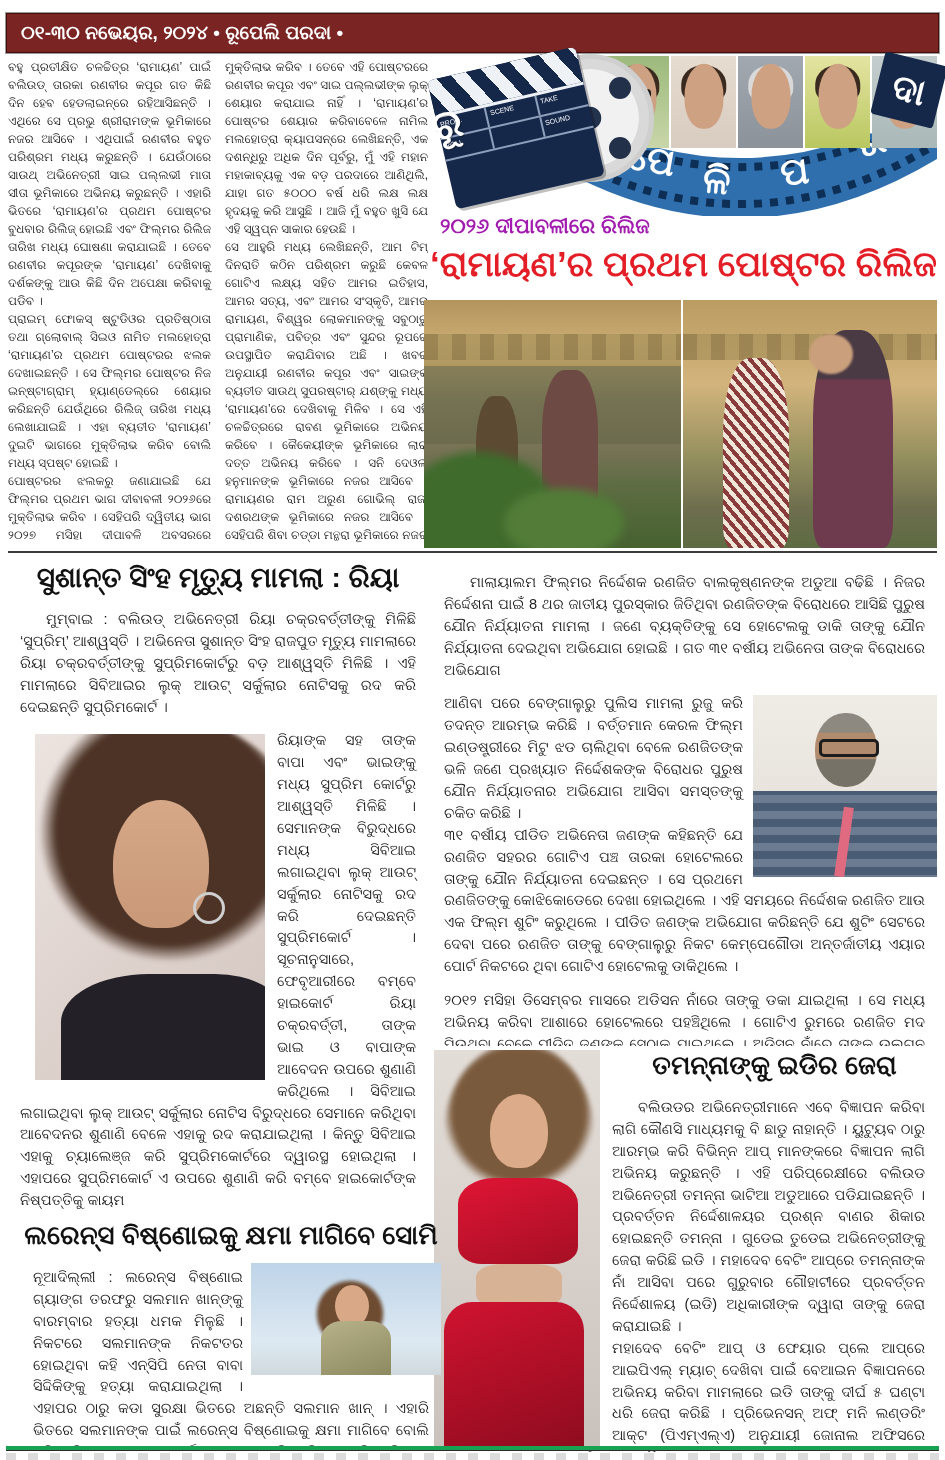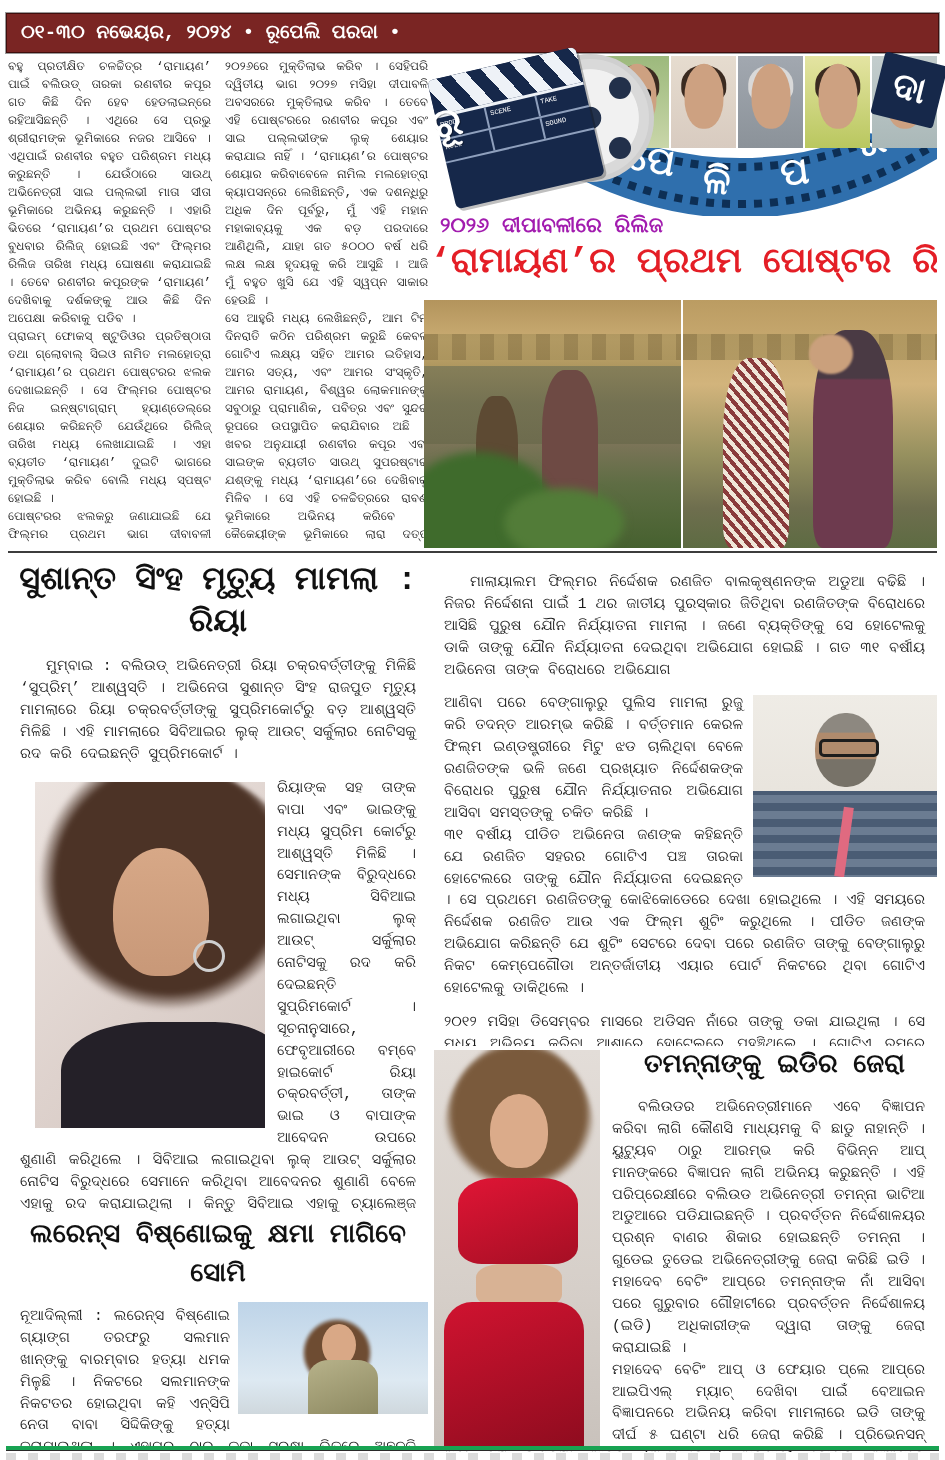--- a/index.html
+++ b/index.html
@@ -1,17 +1,17 @@
 <!DOCTYPE html>
 <html><head>
 <meta charset="utf-8">
 <style>
   html,body{margin:0;padding:0;background:#ffffff;}
   .page{position:relative;width:945px;height:1460px;background:#ffffff;overflow:hidden;
-        font-family:Liberation Mono, monospace;color:#1c1c1c;}
+        font-family:Liberation Sans, sans-serif;color:#1c1c1c;}
 
   
   .topbar{position:absolute;left:6px;top:13px;width:933px;height:40px;
           background:#7a2523;border:1px solid #3f0e0d;outline:1px solid #9a9a9a;
           box-sizing:border-box;display:flex;align-items:center;justify-content:space-between;
           padding:0 14px;color:#ffffff;font-weight:bold;font-size:19px;white-space:nowrap;overflow:hidden;}
 
   
   .ram-text{position:absolute;left:8px;top:58px;width:420px;height:494px;
             column-count:2;column-gap:14px;font-size:12px;line-height:1.5;
@@ -69,21 +69,21 @@
   
   .rule-main{position:absolute;left:8px;top:551px;width:929px;height:2px;background:#3c3c3c;}
 
   
   .story{position:absolute;font-size:14.6px;line-height:1.5;text-align:justify;overflow:hidden;}
   .story h2{margin:0 0 8px 0;text-align:center;font-weight:bold;color:#111;}
   .story p{margin:12px;white-space:pre-line;}
   .lead-indent{text-indent:26px;}
 
   .story-rhea{left:8px;top:560px;width:420px;height:656px;}
-  .story-rhea h2{font-size:32px;line-height:1.32;}
+  .story-rhea h2{font-size:28px;line-height:1.32;}
   .photo-rhea{float:left;width:230px;height:346px;margin:4px 12px 5px 27px;position:relative;overflow:hidden;
     background:linear-gradient(135deg,#ece4e0 0%,#ded2cd 55%,#d2c5bf 100%);}
   .photo-rhea .hair{position:absolute;left:-30px;top:-20px;width:300px;height:260px;border-radius:50%;
     background:radial-gradient(circle at 55% 45%,#4c3326 0 52%,transparent 60%);filter:blur(2px);}
   .photo-rhea .face{position:absolute;left:78px;top:66px;width:96px;height:128px;border-radius:50% 50% 44% 44%;
     background:linear-gradient(180deg,#d7a887,#c89878);}
   .photo-rhea .top{position:absolute;left:26px;top:240px;width:220px;height:120px;border-radius:40% 30% 0 0;
     background:#242028;}
   .photo-rhea .hoop{position:absolute;left:158px;top:158px;width:26px;height:26px;border:3px solid #cfcfcf;border-radius:50%;}
 
@@ -107,21 +107,21 @@
   .photo-tamannaah .hair{position:absolute;left:10px;top:-8px;width:150px;height:180px;border-radius:50%;
     background:radial-gradient(circle at 50% 40%,#7a5a3c 0 50%,transparent 58%);filter:blur(2px);}
   .photo-tamannaah .face{position:absolute;left:56px;top:44px;width:58px;height:74px;border-radius:50% 50% 45% 45%;
     background:#dbab8a;}
   .photo-tamannaah .redtop{position:absolute;left:24px;top:128px;width:120px;height:86px;border-radius:30% 30% 20% 20%;
     background:linear-gradient(160deg,#e01535,#a50f24);}
   .photo-tamannaah .waist{position:absolute;left:42px;top:214px;width:86px;height:44px;background:#d8b294;border-radius:30%;}
   .photo-tamannaah .skirt{position:absolute;left:10px;top:252px;width:140px;height:144px;border-radius:20% 20% 0 0;
     background:linear-gradient(160deg,#d01330,#8f0c1f);}
 
-  .story-somy{left:8px;top:1216px;width:420px;height:230px;}
+  .story-somy{left:21px;top:1216px;width:420px;height:230px;}
   .story-somy h2{font-size:26px;margin-bottom:6px;}
   .photo-somy{float:right;width:190px;height:112px;margin:2px 0 4px 8px;position:relative;overflow:hidden;
     background:linear-gradient(180deg,#bed4e8 0%,#dde9f2 70%,#cfd8dd 100%);}
   .photo-somy .hair{position:absolute;left:54px;top:6px;width:90px;height:90px;border-radius:50%;
     background:radial-gradient(circle,#6e4c32 0 48%,transparent 56%);filter:blur(1px);}
   .photo-somy .face2{position:absolute;left:84px;top:22px;width:34px;height:42px;border-radius:50%;background:#d9a886;}
   .photo-somy .dress{position:absolute;left:70px;top:58px;width:70px;height:60px;border-radius:30% 30% 0 0;
     background:linear-gradient(160deg,#b7b28a,#8a865e);}
 
   
@@ -232,21 +232,21 @@
       <div class="hair"></div>
       <div class="face"></div>
       <div class="hoop"></div>
       <div class="top"></div>
     </div>
     <p>ରିୟାଙ୍କ ସହ ତାଙ୍କ ବାପା ଏବଂ ଭାଇଙ୍କୁ ମଧ୍ୟ ସୁପ୍ରିମ କୋର୍ଟରୁ ଆଶ୍ୱସ୍ତି ମିଳିଛି । ସେମାନଙ୍କ ବିରୁଦ୍ଧରେ ମଧ୍ୟ ସିବିଆଇ ଲଗାଇଥିବା ଲୁକ୍ ଆଉଟ୍ ସର୍କୁଲାର ନୋଟିସକୁ ରଦ କରି ଦେଇଛନ୍ତି ସୁପ୍ରିମକୋର୍ଟ । ସୂଚନାନୁସାରେ, ଫେବୃଆରୀରେ ବମ୍ବେ ହାଇକୋର୍ଟ ରିୟା ଚକ୍ରବର୍ତ୍ତୀ, ତାଙ୍କ ଭାଇ ଓ ବାପାଙ୍କ ଆବେଦନ ଉପରେ ଶୁଣାଣି କରିଥିଲେ । ସିବିଆଇ ଲଗାଇଥିବା ଲୁକ୍ ଆଉଟ୍ ସର୍କୁଲାର ନୋଟିସ ବିରୁଦ୍ଧରେ ସେମାନେ କରିଥିବା ଆବେଦନର ଶୁଣାଣି ବେଳେ ଏହାକୁ ରଦ କରାଯାଇଥିଲା । କିନ୍ତୁ ସିବିଆଇ ଏହାକୁ ଚ୍ୟାଲେଞ୍ଜ କରି ସୁପ୍ରିମକୋର୍ଟରେ ଦ୍ୱାରସ୍ଥ ହୋଇଥିଲା । ଏହାପରେ ସୁପ୍ରିମକୋର୍ଟ ଏ ଉପରେ ଶୁଣାଣି କରି ବମ୍ବେ ହାଇକୋର୍ଟଙ୍କ ନିଷ୍ପତ୍ତିକୁ କାୟମ</p>
     <p>ରଖିବା ସହ ସିବିଆଇର ଆବେଦନକୁ ଖାରଜ କରି ଦେଇଛନ୍ତି । ପ୍ରକାଶ ଥାଉକି, ଜୁନ୍ ୧୪, ୨୦୨୦ରେ ବାନ୍ଦ୍ରାସ୍ଥିତ ବାସଭବନରୁ ସୁଶାନ୍ତ ସିଂହ ରାଜପୁତଙ୍କ ମୃତଦେହ ମିଳିଥିଲା । ଏହାର କିଛି ଦିନ ପୂର୍ବରୁ ବାନ୍ଧବୀ ରିୟା ସେହି ଘରେ ରହୁଥିବାରୁ ବିବାଦ ଘେରକୁ ଆସିଥିଲେ । ସୁଶାନ୍ତ ସିଂହଙ୍କ ବାପା ମଧ୍ୟ ରିୟା ଚକ୍ରବର୍ତ୍ତୀ, ତାଙ୍କ ବାପା ଏବଂ ଭାଇଙ୍କ ବିରୁଦ୍ଧରେ ହତ୍ୟା ଓ ହତ୍ୟା ଷଡ଼ଯନ୍ତ୍ରର ଅଭିଯୋଗ ଆଣିଥିଲେ । ସୁଶାନ୍ତ ସିଂହଙ୍କ ବାପା ପାଟନା ପୁଲିସ ଷ୍ଟେସନରେ ଅଭିଯୋଗ କରିଥିବାରୁ ପାଟନା ପୁଲିସ ଏବଂ ମୁମ୍ବାଇ ପୁଲିସ ମିଳିତ ଭାବେ ତଦନ୍ତ କରୁଥିଲେ । ଏହାପରେ ମାମଲା ସିବିଆଇକୁ ହସ୍ତାନ୍ତର ହୋଇଥିଲା । ସିବିଆଇ ସେମାନଙ୍କ ବିରୁଦ୍ଧରେ ଲୁକ୍ ଆଉଟ୍ ସର୍କୁଲାର୍ ନୋଟିସ୍ ଜାରି କରି ଥିବାବେଳେ ଏହାକୁ ଖାରଜ କରି ଦେଇଛନ୍ତି ସୁପ୍ରିମକୋର୍ଟ ।</p>
   </section>
 
   <section class="story story-director">
-    <p class="lead-indent">ମାଲାୟାଲମ ଫିଲ୍ମର ନିର୍ଦ୍ଦେଶକ ରଣଜିତ ବାଲକୃଷ୍ଣନଙ୍କ ଅଡୁଆ ବଢିଛି । ନିଜର ନିର୍ଦ୍ଦେଶନା ପାଇଁ 1 ଥର ଜାତୀୟ ପୁରସ୍କାର ଜିତିଥିବା ରଣଜିତଙ୍କ ବିରୋଧରେ ଆସିଛି ପୁରୁଷ ଯୌନ ନିର୍ଯ୍ୟାତନା ମାମଲା ।  ଜଣେ ବ୍ୟକ୍ତିଙ୍କୁ ସେ ହୋଟେଲକୁ ଡାକି ତାଙ୍କୁ ଯୌନ ନିର୍ଯ୍ୟାତନା ଦେଇଥିବା ଅଭିଯୋଗ ହୋଇଛି । ଗତ ୩୧ ବର୍ଷୀୟ ଅଭିନେତା ତାଙ୍କ ବିରୋଧରେ ଅଭିଯୋଗ</p>
+    <p class="lead-indent">ମାଲାୟାଲମ ଫିଲ୍ମର ନିର୍ଦ୍ଦେଶକ ରଣଜିତ ବାଲକୃଷ୍ଣନଙ୍କ ଅଡୁଆ ବଢିଛି । ନିଜର ନିର୍ଦ୍ଦେଶନା ପାଇଁ 8 ଥର ଜାତୀୟ ପୁରସ୍କାର ଜିତିଥିବା ରଣଜିତଙ୍କ ବିରୋଧରେ ଆସିଛି ପୁରୁଷ ଯୌନ ନିର୍ଯ୍ୟାତନା ମାମଲା ।  ଜଣେ ବ୍ୟକ୍ତିଙ୍କୁ ସେ ହୋଟେଲକୁ ଡାକି ତାଙ୍କୁ ଯୌନ ନିର୍ଯ୍ୟାତନା ଦେଇଥିବା ଅଭିଯୋଗ ହୋଇଛି । ଗତ ୩୧ ବର୍ଷୀୟ ଅଭିନେତା ତାଙ୍କ ବିରୋଧରେ ଅଭିଯୋଗ</p>
     <div class="photo-director">
       <div class="shirt"></div>
       <div class="head"></div>
       <div class="glasses"></div>
       <div class="lanyard"></div>
     </div>
     <p>ଆଣିବା ପରେ ବେଙ୍ଗାଲୁରୁ ପୁଲିସ ମାମଲା ରୁଜୁ କରି ତଦନ୍ତ ଆରମ୍ଭ କରିଛି । ବର୍ତ୍ତମାନ କେରଳ ଫିଲ୍ମ ଇଣ୍ଡଷ୍ଟ୍ରୀରେ ମିଟୁ ଝଡ ଚାଲିଥିବା ବେଳେ ରଣଜିତଙ୍କ ଭଳି ଜଣେ ପ୍ରଖ୍ୟାତ ନିର୍ଦ୍ଦେଶକଙ୍କ ବିରୋଧର ପୁରୁଷ ଯୌନ ନିର୍ଯ୍ୟାତନାର ଅଭିଯୋଗ ଆସିବା ସମସ୍ତଙ୍କୁ ଚକିତ କରିଛି ।
 ୩୧ ବର୍ଷୀୟ ପୀଡିତ ଅଭିନେତା ଜଣଙ୍କ କହିଛନ୍ତି ଯେ ରଣଜିତ ସହରର ଗୋଟିଏ ପଞ୍ଚ ତାରକା ହୋଟେଲରେ ତାଙ୍କୁ ଯୌନ ନିର୍ଯ୍ୟାତନା ଦେଇଛନ୍ତ । ସେ ପ୍ରଥମେ ରଣଜିତଙ୍କୁ କୋଝିକୋଡେରେ ଦେଖା ହୋଇଥିଲେ । ଏହି ସମୟରେ ନିର୍ଦ୍ଦେଶକ ରଣଜିତ ଆଉ ଏକ ଫିଲ୍ମ ଶୁଟିଂ କରୁଥିଲେ । ପୀଡିତ ଜଣଙ୍କ ଅଭିଯୋଗ କରିଛନ୍ତି ଯେ ଶୁଟିଂ ସେଟରେ ଦେବା ପରେ ରଣଜିତ ତାଙ୍କୁ ବେଙ୍ଗାଲୁରୁ ନିକଟ କେମ୍ପେଗୌଡା ଅନ୍ତର୍ଜାତୀୟ ଏୟାର ପୋର୍ଟ ନିକଟରେ ଥିବା ଗୋଟିଏ ହୋଟେଲକୁ ଡାକିଥିଲେ ।</p>
     <p>୨୦୧୨ ମସିହା ଡିସେମ୍ବର ମାସରେ ଅଡିସନ ନାଁରେ ତାଙ୍କୁ ଡକା ଯାଇଥିଲା । ସେ ମଧ୍ୟ ଅଭିନୟ କରିବା ଆଶାରେ ହୋଟେଲରେ ପହଞ୍ଚିଥିଲେ । ଗୋଟିଏ ରୁମରେ ରଣଜିତ ମଦ ପିଉଥିବା ବେଳେ ପୀଡିତ ଜଣଙ୍କ ସେଠାକୁ ଯାଇଥିଲେ । ଅଡିସନ ନାଁରେ ତାଙ୍କୁ ଉଲଗ୍ନ ହେବାକୁ କୁହାଯାଇଥିଲା । ସେ ଏହା ଅଭିନୟର ଅଂଶବିଶେଷ ଭାବି ଉଲଗ୍ନ ମଧ୍ୟ ହୋଇଥିଲେ । ତେବେ ତାଙ୍କୁ ସେଠାରେ ରଣଜିତ ନିଶାସକ୍ତ ଅବସ୍ଥାରେ ଯୌନ ନିର୍ଯ୍ୟାତନା ଦେଇଥିବା ଅଭିଯୋଗ ହୋଇଛି । ପୁଲିସ୍ ଏପରି ଅଭିଯୋଗ ପାଇବା ପରେ ଘଟଣାର ତଦନ୍ତ ଆରମ୍ଭ କରିଛି । ଏନେଇ ରଣଜିତଙ୍କ କୌଣସି ପ୍ରତିକ୍ରିୟା ମିଳି ପାରିନାହିଁ । ଏହାପୂର୍ବରୁ ୬୦ ବର୍ଷୀୟ ରଣଜିତଙ୍କ ବିରୋଧରେ ଜଣେ ବେଙ୍ଗଲି ଅଭିନେତ୍ରୀ ମଧ୍ୟ କୋଚିରେ ଯୌନ ନିର୍ଯ୍ୟାତନା ଅଭିଯୋଗ ଆଣିଥିଲେ । କୋଚିର ଗୋଟିଏ ହୋଟେଲରେ ରଣଜିତ ତାଙ୍କୁ ନିର୍ଯ୍ୟାତନା ଦେଇଥିବା ସେ ଅଭିଯୋଗ କରିଥିଲେ ।</p>
   </section>

